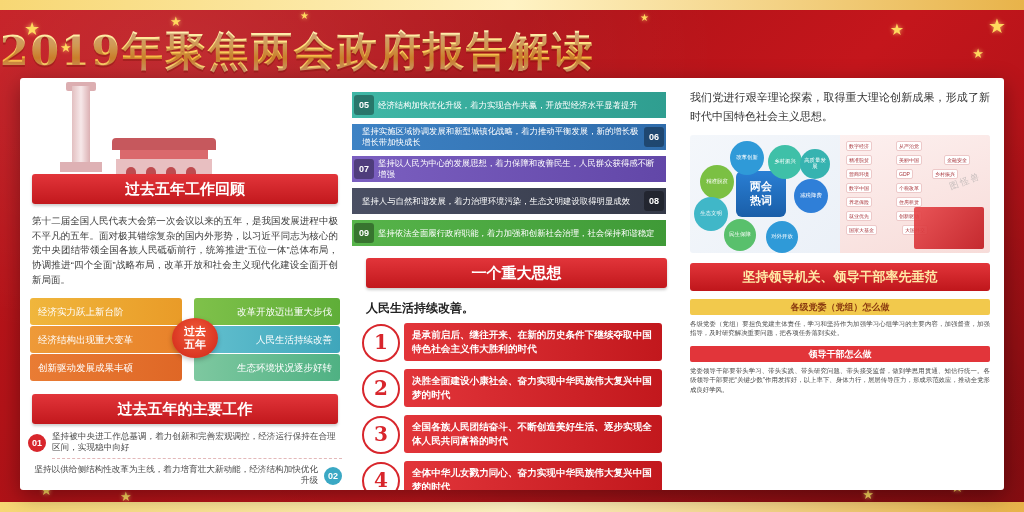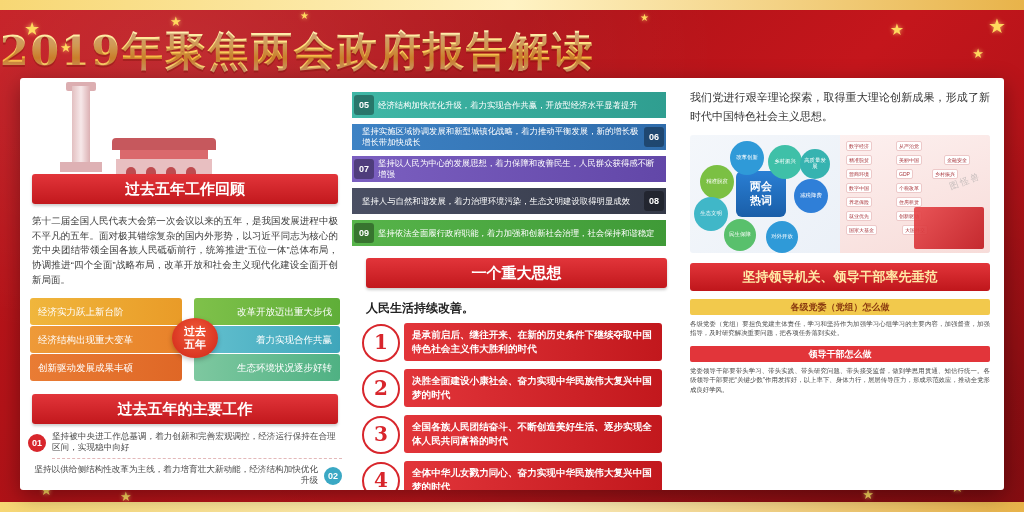--- a/index.html
+++ b/index.html
@@ -239,21 +239,21 @@
         </div>
 
         <div style="position:absolute;left:0;right:0;top:128px;">
           <div class="para">第十二届全国人民代表大会第一次会议以来的五年，是我国发展进程中极不平凡的五年。面对极其错综复杂的国内外形势，以习近平同志为核心的党中央团结带领全国各族人民砥砺前行，统筹推进“五位一体”总体布局，协调推进“四个全面”战略布局，改革开放和社会主义现代化建设全面开创新局面。</div>
 
           <div class="chips">
             <div class="chip l" style="top:0">经济实力跃上新台阶</div>
             <div class="chip l l2" style="top:28px">经济结构出现重大变革</div>
             <div class="chip l l3" style="top:56px">创新驱动发展成果丰硕</div>
             <div class="chip r" style="top:0">改革开放迈出重大步伐</div>
-            <div class="chip r r2" style="top:28px">着力实现合作共赢</div>
+            <div class="chip r r2" style="top:28px">人民生活持续改善</div>
             <div class="chip r r3" style="top:56px">生态环境状况逐步好转</div>
             <div class="chip-center">过去<br>五年</div>
           </div>
 
           <div style="margin:12px 12px 0 12px;">
             <div class="banner">
               <span class="banner-ribbon">过去五年的主要工作</span>
             </div>
           </div>
 

